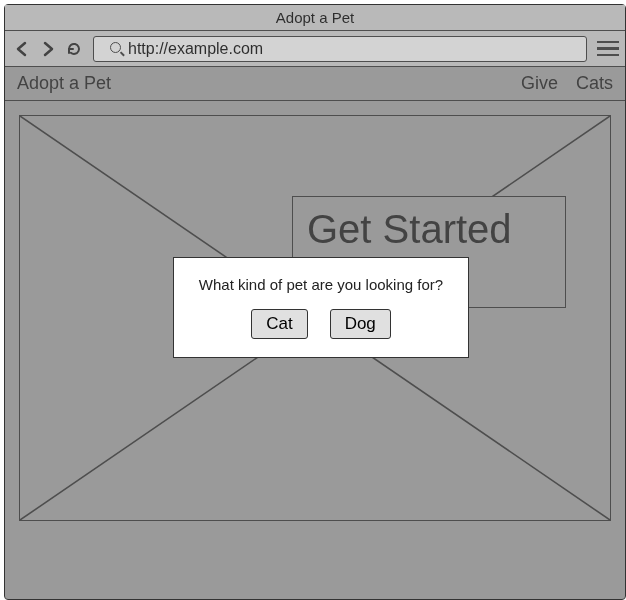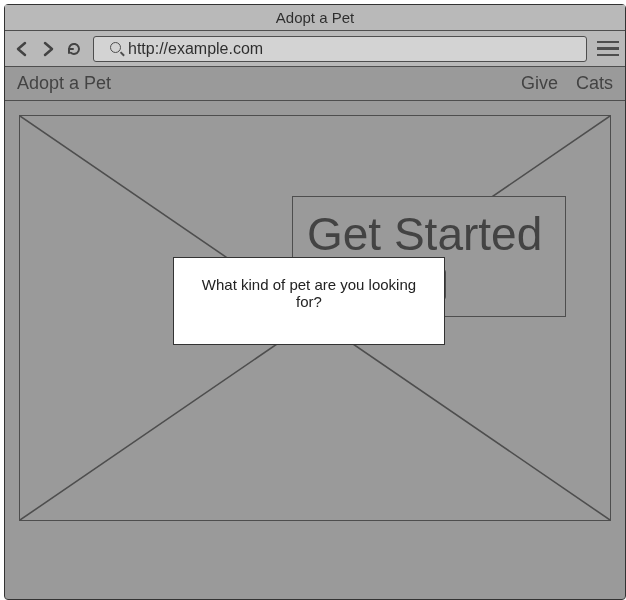--- a/index.html
+++ b/index.html
@@ -147,21 +147,21 @@
     .cta-box {
       position: absolute;
       top: 80px;
       right: 44px;
       width: 274px;
       border: 1.5px solid #333;
       padding: 10px 14px 16px 14px;
       background: #a8a8a8;
     }
     .cta-title {
-      font-size: 46px;
+      font-size: 40px;
       color: #222;
       margin-bottom: 8px;
       white-space: nowrap;
     }
     .cta-button {
       display: inline-block;
       border: 1.5px solid #333;
       border-radius: 3px;
       background: #d0d0d0;
       padding: 4px 14px;
@@ -176,21 +176,21 @@
     .overlay {
       position: absolute;
       top: 0; left: 0; right: 0; bottom: 0;
       background: rgba(128,128,128,0.35);
       z-index: 5;
     }
     .modal {
       position: absolute;
       top: 252px;
       left: 168px;
-      width: 272px;
+      width: 296px;
       background: #fff;
       border: 1.5px solid #333;
       z-index: 10;
       padding: 18px 14px;
       text-align: center;
     }
     .modal-text {
       font-size: 15px;
       color: #222;
       margin-bottom: 16px;
@@ -261,14 +261,18 @@
         <div class="cta-title">Get Started</div>
         <button class="cta-button">Give up a Pet</button>
       </div>
     </div>
     <div class="footer-space"></div>
   </div>
 
   <div class="overlay"></div>
   <div class="modal">
     <div class="modal-text">What kind of pet are you looking for?</div>
+    <div class="modal-buttons">
+      <button>Cat</button>
+      <button>Dog</button>
+    </div>
   </div>
 </div>
 
 </body></html>

